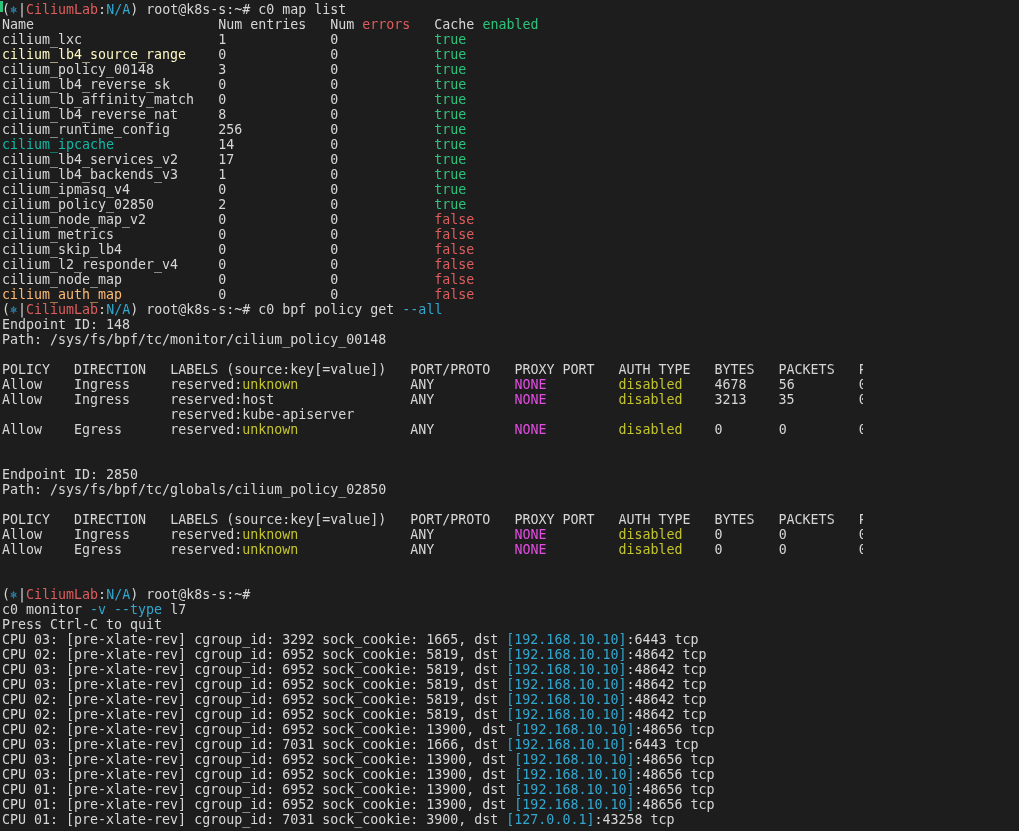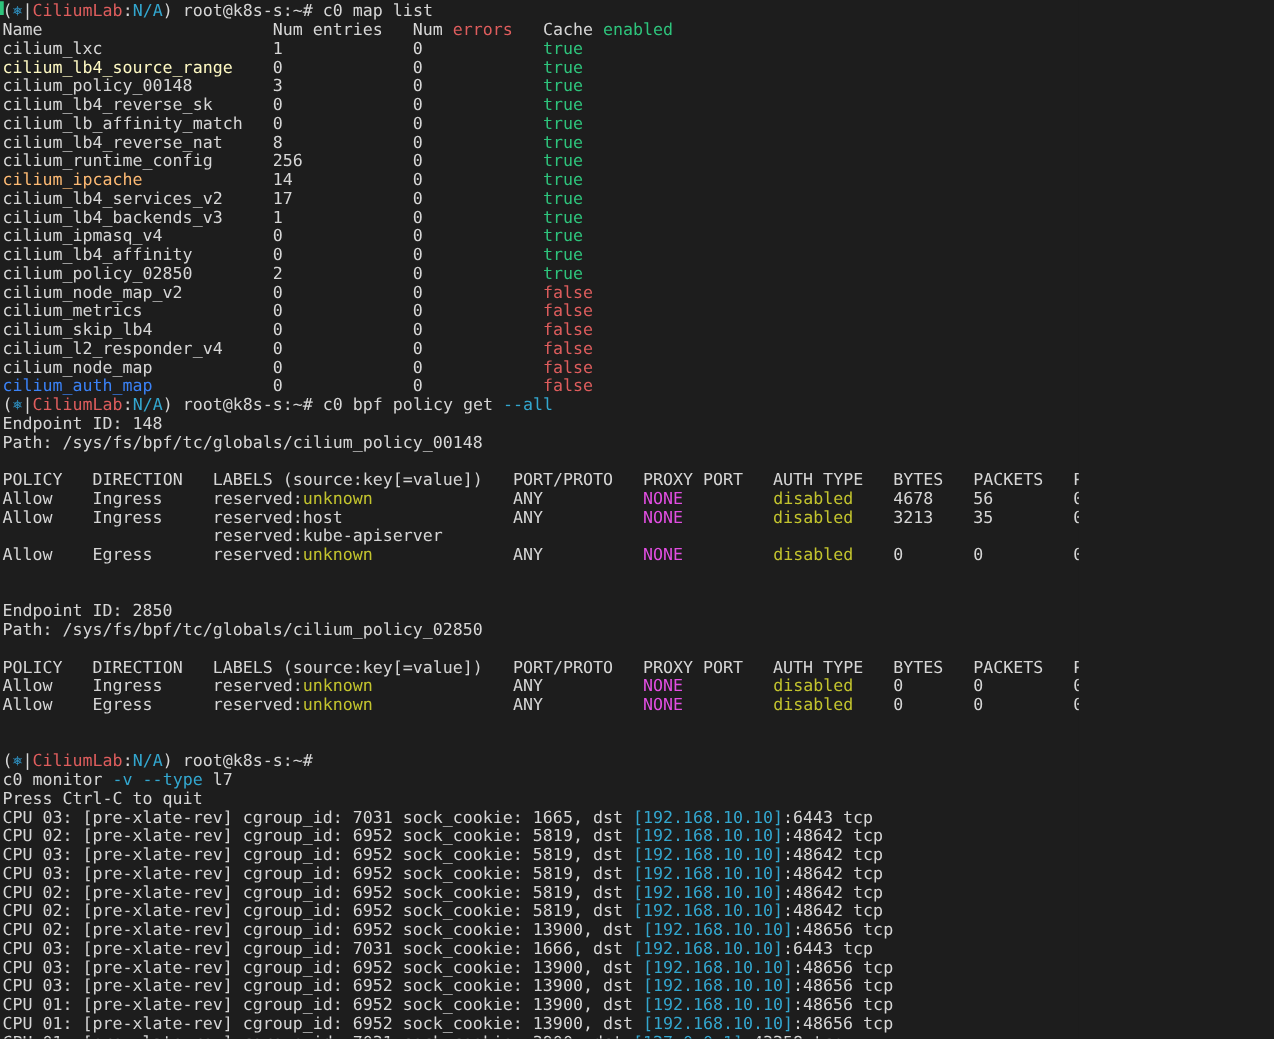--- a/index.html
+++ b/index.html
@@ -25,55 +25,54 @@
   <div>
       <div class="line"><span style="color: rgb(214, 214, 214);">(</span><span style="color: rgb(45, 138, 184);">⎈</span><span style="color: rgb(214, 214, 214);">|</span><span style="color: rgb(222, 93, 93);">CiliumLab</span><span style="color: rgb(214, 214, 214);">:</span><span style="color: rgb(51, 167, 207);">N/A</span><span style="color: rgb(214, 214, 214);">) root@k8s-s:~#</span><span style="color: rgb(214, 214, 214);"> c0 map list</span></div>
       <div class="line"><span style="color: rgb(214, 214, 214);">Name                       </span><span style="color: rgb(214, 214, 214);">Num entries   </span><span style="color: rgb(214, 214, 214);">Num </span><span style="color: rgb(222, 93, 93);">errors</span><span style="color: rgb(214, 214, 214);">   </span><span style="color: rgb(214, 214, 214);">Cache </span><span style="color: rgb(46, 196, 124);">enabled</span></div>
       <div class="line"><span style="color: rgb(214, 214, 214);">cilium_lxc                 </span><span style="color: rgb(214, 214, 214);">1             </span><span style="color: rgb(214, 214, 214);">0            </span><span style="color: rgb(46, 196, 124);">true</span></div>
       <div class="line"><span style="color: #fef9c3;">cilium_lb4_source_range    </span><span style="color: rgb(214, 214, 214);">0             </span><span style="color: rgb(214, 214, 214);">0            </span><span style="color: rgb(46, 196, 124);">true</span></div>
       <div class="line"><span style="color: rgb(214, 214, 214);">cilium_policy_00148        </span><span style="color: rgb(214, 214, 214);">3             </span><span style="color: rgb(214, 214, 214);">0            </span><span style="color: rgb(46, 196, 124);">true</span></div>
       <div class="line"><span style="color: rgb(214, 214, 214);">cilium_lb4_reverse_sk      </span><span style="color: rgb(214, 214, 214);">0             </span><span style="color: rgb(214, 214, 214);">0            </span><span style="color: rgb(46, 196, 124);">true</span></div>
       <div class="line"><span style="color: rgb(214, 214, 214);">cilium_lb_affinity_match   </span><span style="color: rgb(214, 214, 214);">0             </span><span style="color: rgb(214, 214, 214);">0            </span><span style="color: rgb(46, 196, 124);">true</span></div>
       <div class="line"><span style="color: rgb(214, 214, 214);">cilium_lb4_reverse_nat     </span><span style="color: rgb(214, 214, 214);">8             </span><span style="color: rgb(214, 214, 214);">0            </span><span style="color: rgb(46, 196, 124);">true</span></div>
       <div class="line"><span style="color: rgb(214, 214, 214);">cilium_runtime_config      </span><span style="color: rgb(214, 214, 214);">256           </span><span style="color: rgb(214, 214, 214);">0            </span><span style="color: rgb(46, 196, 124);">true</span></div>
-      <div class="line"><span style="color: #fdba74;">cilium_ipcache             </span><span style="color: rgb(214, 214, 214);">14            </span><span style="color: rgb(214, 214, 214);">0            </span><span style="color: rgb(46, 196, 124);">true</span></div>
+      <div class="line"><span style="color: #14b8a6;">cilium_ipcache             </span><span style="color: rgb(214, 214, 214);">14            </span><span style="color: rgb(214, 214, 214);">0            </span><span style="color: rgb(46, 196, 124);">true</span></div>
       <div class="line"><span style="color: rgb(214, 214, 214);">cilium_lb4_services_v2     </span><span style="color: rgb(214, 214, 214);">17            </span><span style="color: rgb(214, 214, 214);">0            </span><span style="color: rgb(46, 196, 124);">true</span></div>
       <div class="line"><span style="color: rgb(214, 214, 214);">cilium_lb4_backends_v3     </span><span style="color: rgb(214, 214, 214);">1             </span><span style="color: rgb(214, 214, 214);">0            </span><span style="color: rgb(46, 196, 124);">true</span></div>
       <div class="line"><span style="color: rgb(214, 214, 214);">cilium_ipmasq_v4           </span><span style="color: rgb(214, 214, 214);">0             </span><span style="color: rgb(214, 214, 214);">0            </span><span style="color: rgb(46, 196, 124);">true</span></div>
-      <div class="line"><span style="color: rgb(214, 214, 214);">cilium_lb4_affinity        </span><span style="color: rgb(214, 214, 214);">0             </span><span style="color: rgb(214, 214, 214);">0            </span><span style="color: rgb(46, 196, 124);">true</span></div>
       <div class="line"><span style="color: rgb(214, 214, 214);">cilium_policy_02850        </span><span style="color: rgb(214, 214, 214);">2             </span><span style="color: rgb(214, 214, 214);">0            </span><span style="color: rgb(46, 196, 124);">true</span></div>
       <div class="line"><span style="color: rgb(214, 214, 214);">cilium_node_map_v2         </span><span style="color: rgb(214, 214, 214);">0             </span><span style="color: rgb(214, 214, 214);">0            </span><span style="color: rgb(222, 93, 93);">false</span></div>
       <div class="line"><span style="color: rgb(214, 214, 214);">cilium_metrics             </span><span style="color: rgb(214, 214, 214);">0             </span><span style="color: rgb(214, 214, 214);">0            </span><span style="color: rgb(222, 93, 93);">false</span></div>
       <div class="line"><span style="color: rgb(214, 214, 214);">cilium_skip_lb4            </span><span style="color: rgb(214, 214, 214);">0             </span><span style="color: rgb(214, 214, 214);">0            </span><span style="color: rgb(222, 93, 93);">false</span></div>
       <div class="line"><span style="color: rgb(214, 214, 214);">cilium_l2_responder_v4     </span><span style="color: rgb(214, 214, 214);">0             </span><span style="color: rgb(214, 214, 214);">0            </span><span style="color: rgb(222, 93, 93);">false</span></div>
       <div class="line"><span style="color: rgb(214, 214, 214);">cilium_node_map            </span><span style="color: rgb(214, 214, 214);">0             </span><span style="color: rgb(214, 214, 214);">0            </span><span style="color: rgb(222, 93, 93);">false</span></div>
-      <div class="line"><span style="color: #3b82f6;">cilium_auth_map            </span><span style="color: rgb(214, 214, 214);">0             </span><span style="color: rgb(214, 214, 214);">0            </span><span style="color: rgb(222, 93, 93);">false</span></div>
+      <div class="line"><span style="color: #fdba74;">cilium_auth_map            </span><span style="color: rgb(214, 214, 214);">0             </span><span style="color: rgb(214, 214, 214);">0            </span><span style="color: rgb(222, 93, 93);">false</span></div>
       <div class="line"><span style="color: rgb(214, 214, 214);">(</span><span style="color: rgb(45, 138, 184);">⎈</span><span style="color: rgb(214, 214, 214);">|</span><span style="color: rgb(222, 93, 93);">CiliumLab</span><span style="color: rgb(214, 214, 214);">:</span><span style="color: rgb(51, 167, 207);">N/A</span><span style="color: rgb(214, 214, 214);">) root@k8s-s:~#</span><span style="color: rgb(214, 214, 214);"> c0 bpf policy get </span><span style="color: rgb(51, 167, 207);">--all</span></div>
       <div class="line"><span style="color: rgb(214, 214, 214);">Endpoint ID: 148</span></div>
-      <div class="line"><span style="color: rgb(214, 214, 214);">Path: /sys/fs/bpf/tc/globals/cilium_policy_00148</span></div>
+      <div class="line"><span style="color: rgb(214, 214, 214);">Path: /sys/fs/bpf/tc/monitor/cilium_policy_00148</span></div>
       <div class="line"></div>
       <div class="line"><span style="color: rgb(214, 214, 214);">POLICY   </span><span style="color: rgb(214, 214, 214);">DIRECTION   </span><span style="color: rgb(214, 214, 214);">LABELS (source:key[=value])   </span><span style="color: rgb(214, 214, 214);">PORT/PROTO   </span><span style="color: rgb(214, 214, 214);">PROXY PORT   </span><span style="color: rgb(214, 214, 214);">AUTH TYPE   </span><span style="color: rgb(214, 214, 214);">BYTES   </span><span style="color: rgb(214, 214, 214);">PACKETS   </span><span style="color: rgb(214, 214, 214);">PREFIX</span></div>
       <div class="line"><span style="color: rgb(214, 214, 214);">Allow    </span><span style="color: rgb(214, 214, 214);">Ingress     </span><span style="color: rgb(214, 214, 214);">reserved:</span><span style="color: rgb(195, 196, 46);">unknown              </span><span style="color: rgb(214, 214, 214);">ANY          </span><span style="color: rgb(225, 78, 225);">NONE</span><span style="color: rgb(214, 214, 214);">         </span><span style="color: rgb(195, 196, 46);">disabled</span><span style="color: rgb(214, 214, 214);">    </span><span style="color: rgb(214, 214, 214);">4678    </span><span style="color: rgb(214, 214, 214);">56        </span><span style="color: rgb(214, 214, 214);">0</span></div>
       <div class="line"><span style="color: rgb(214, 214, 214);">Allow    </span><span style="color: rgb(214, 214, 214);">Ingress     </span><span style="color: rgb(214, 214, 214);">reserved:host                 </span><span style="color: rgb(214, 214, 214);">ANY          </span><span style="color: rgb(225, 78, 225);">NONE</span><span style="color: rgb(214, 214, 214);">         </span><span style="color: rgb(195, 196, 46);">disabled</span><span style="color: rgb(214, 214, 214);">    </span><span style="color: rgb(214, 214, 214);">3213    </span><span style="color: rgb(214, 214, 214);">35        </span><span style="color: rgb(214, 214, 214);">0</span></div>
       <div class="line"><span style="color: rgb(214, 214, 214);">                     </span><span style="color: rgb(214, 214, 214);">reserved:kube-apiserver</span></div>
       <div class="line"><span style="color: rgb(214, 214, 214);">Allow    </span><span style="color: rgb(214, 214, 214);">Egress      </span><span style="color: rgb(214, 214, 214);">reserved:</span><span style="color: rgb(195, 196, 46);">unknown              </span><span style="color: rgb(214, 214, 214);">ANY          </span><span style="color: rgb(225, 78, 225);">NONE</span><span style="color: rgb(214, 214, 214);">         </span><span style="color: rgb(195, 196, 46);">disabled</span><span style="color: rgb(214, 214, 214);">    </span><span style="color: rgb(214, 214, 214);">0       </span><span style="color: rgb(214, 214, 214);">0         </span><span style="color: rgb(214, 214, 214);">0</span></div>
       <div class="line"></div>
       <div class="line"></div>
       <div class="line"><span style="color: rgb(214, 214, 214);">Endpoint ID: 2850</span></div>
       <div class="line"><span style="color: rgb(214, 214, 214);">Path: /sys/fs/bpf/tc/globals/cilium_policy_02850</span></div>
       <div class="line"></div>
       <div class="line"><span style="color: rgb(214, 214, 214);">POLICY   </span><span style="color: rgb(214, 214, 214);">DIRECTION   </span><span style="color: rgb(214, 214, 214);">LABELS (source:key[=value])   </span><span style="color: rgb(214, 214, 214);">PORT/PROTO   </span><span style="color: rgb(214, 214, 214);">PROXY PORT   </span><span style="color: rgb(214, 214, 214);">AUTH TYPE   </span><span style="color: rgb(214, 214, 214);">BYTES   </span><span style="color: rgb(214, 214, 214);">PACKETS   </span><span style="color: rgb(214, 214, 214);">PREFIX</span></div>
       <div class="line"><span style="color: rgb(214, 214, 214);">Allow    </span><span style="color: rgb(214, 214, 214);">Ingress     </span><span style="color: rgb(214, 214, 214);">reserved:</span><span style="color: rgb(195, 196, 46);">unknown              </span><span style="color: rgb(214, 214, 214);">ANY          </span><span style="color: rgb(225, 78, 225);">NONE</span><span style="color: rgb(214, 214, 214);">         </span><span style="color: rgb(195, 196, 46);">disabled</span><span style="color: rgb(214, 214, 214);">    </span><span style="color: rgb(214, 214, 214);">0       </span><span style="color: rgb(214, 214, 214);">0         </span><span style="color: rgb(214, 214, 214);">0</span></div>
       <div class="line"><span style="color: rgb(214, 214, 214);">Allow    </span><span style="color: rgb(214, 214, 214);">Egress      </span><span style="color: rgb(214, 214, 214);">reserved:</span><span style="color: rgb(195, 196, 46);">unknown              </span><span style="color: rgb(214, 214, 214);">ANY          </span><span style="color: rgb(225, 78, 225);">NONE</span><span style="color: rgb(214, 214, 214);">         </span><span style="color: rgb(195, 196, 46);">disabled</span><span style="color: rgb(214, 214, 214);">    </span><span style="color: rgb(214, 214, 214);">0       </span><span style="color: rgb(214, 214, 214);">0         </span><span style="color: rgb(214, 214, 214);">0</span></div>
       <div class="line"></div>
       <div class="line"></div>
       <div class="line"><span style="color: rgb(214, 214, 214);">(</span><span style="color: rgb(45, 138, 184);">⎈</span><span style="color: rgb(214, 214, 214);">|</span><span style="color: rgb(222, 93, 93);">CiliumLab</span><span style="color: rgb(214, 214, 214);">:</span><span style="color: rgb(51, 167, 207);">N/A</span><span style="color: rgb(214, 214, 214);">) root@k8s-s:~#</span></div>
       <div class="line"><span style="color: rgb(214, 214, 214);">c0 monitor </span><span style="color: rgb(51, 167, 207);">-v</span><span style="color: rgb(214, 214, 214);"> </span><span style="color: rgb(51, 167, 207);">--type</span><span style="color: rgb(214, 214, 214);"> l7</span></div>
       <div class="line"><span style="color: rgb(214, 214, 214);">Press Ctrl-C to quit</span></div>
-      <div class="line"><span style="color: rgb(214, 214, 214);">CPU 03: [pre-xlate-rev] cgroup_id: 7031 sock_cookie: 1665, dst </span><span style="color: rgb(51, 167, 207);">[192.168.10.10]</span><span style="color: rgb(214, 214, 214);">:6443 tcp</span></div>
+      <div class="line"><span style="color: rgb(214, 214, 214);">CPU 03: [pre-xlate-rev] cgroup_id: 3292 sock_cookie: 1665, dst </span><span style="color: rgb(51, 167, 207);">[192.168.10.10]</span><span style="color: rgb(214, 214, 214);">:6443 tcp</span></div>
       <div class="line"><span style="color: rgb(214, 214, 214);">CPU 02: [pre-xlate-rev] cgroup_id: 6952 sock_cookie: 5819, dst </span><span style="color: rgb(51, 167, 207);">[192.168.10.10]</span><span style="color: rgb(214, 214, 214);">:48642 tcp</span></div>
       <div class="line"><span style="color: rgb(214, 214, 214);">CPU 03: [pre-xlate-rev] cgroup_id: 6952 sock_cookie: 5819, dst </span><span style="color: rgb(51, 167, 207);">[192.168.10.10]</span><span style="color: rgb(214, 214, 214);">:48642 tcp</span></div>
       <div class="line"><span style="color: rgb(214, 214, 214);">CPU 03: [pre-xlate-rev] cgroup_id: 6952 sock_cookie: 5819, dst </span><span style="color: rgb(51, 167, 207);">[192.168.10.10]</span><span style="color: rgb(214, 214, 214);">:48642 tcp</span></div>
       <div class="line"><span style="color: rgb(214, 214, 214);">CPU 02: [pre-xlate-rev] cgroup_id: 6952 sock_cookie: 5819, dst </span><span style="color: rgb(51, 167, 207);">[192.168.10.10]</span><span style="color: rgb(214, 214, 214);">:48642 tcp</span></div>
       <div class="line"><span style="color: rgb(214, 214, 214);">CPU 02: [pre-xlate-rev] cgroup_id: 6952 sock_cookie: 5819, dst </span><span style="color: rgb(51, 167, 207);">[192.168.10.10]</span><span style="color: rgb(214, 214, 214);">:48642 tcp</span></div>
       <div class="line"><span style="color: rgb(214, 214, 214);">CPU 02: [pre-xlate-rev] cgroup_id: 6952 sock_cookie: 13900, dst </span><span style="color: rgb(51, 167, 207);">[192.168.10.10]</span><span style="color: rgb(214, 214, 214);">:48656 tcp</span></div>
       <div class="line"><span style="color: rgb(214, 214, 214); margin-top: 48px;">CPU 03: [pre-xlate-rev] cgroup_id: 7031 sock_cookie: 1666, dst </span><span style="color: rgb(51, 167, 207);">[192.168.10.10]</span><span style="color: rgb(214, 214, 214);">:6443 tcp</span></div>
       <div class="line"><span style="color: rgb(214, 214, 214);">CPU 03: [pre-xlate-rev] cgroup_id: 6952 sock_cookie: 13900, dst </span><span style="color: rgb(51, 167, 207);">[192.168.10.10]</span><span style="color: rgb(214, 214, 214);">:48656 tcp</span></div>
       <div class="line"><span style="color: rgb(214, 214, 214);">CPU 03: [pre-xlate-rev] cgroup_id: 6952 sock_cookie: 13900, dst </span><span style="color: rgb(51, 167, 207);">[192.168.10.10]</span><span style="color: rgb(214, 214, 214);">:48656 tcp</span></div>
       <div class="line"><span style="color: rgb(214, 214, 214);">CPU 01: [pre-xlate-rev] cgroup_id: 6952 sock_cookie: 13900, dst </span><span style="color: rgb(51, 167, 207);">[192.168.10.10]</span><span style="color: rgb(214, 214, 214);">:48656 tcp</span></div>

